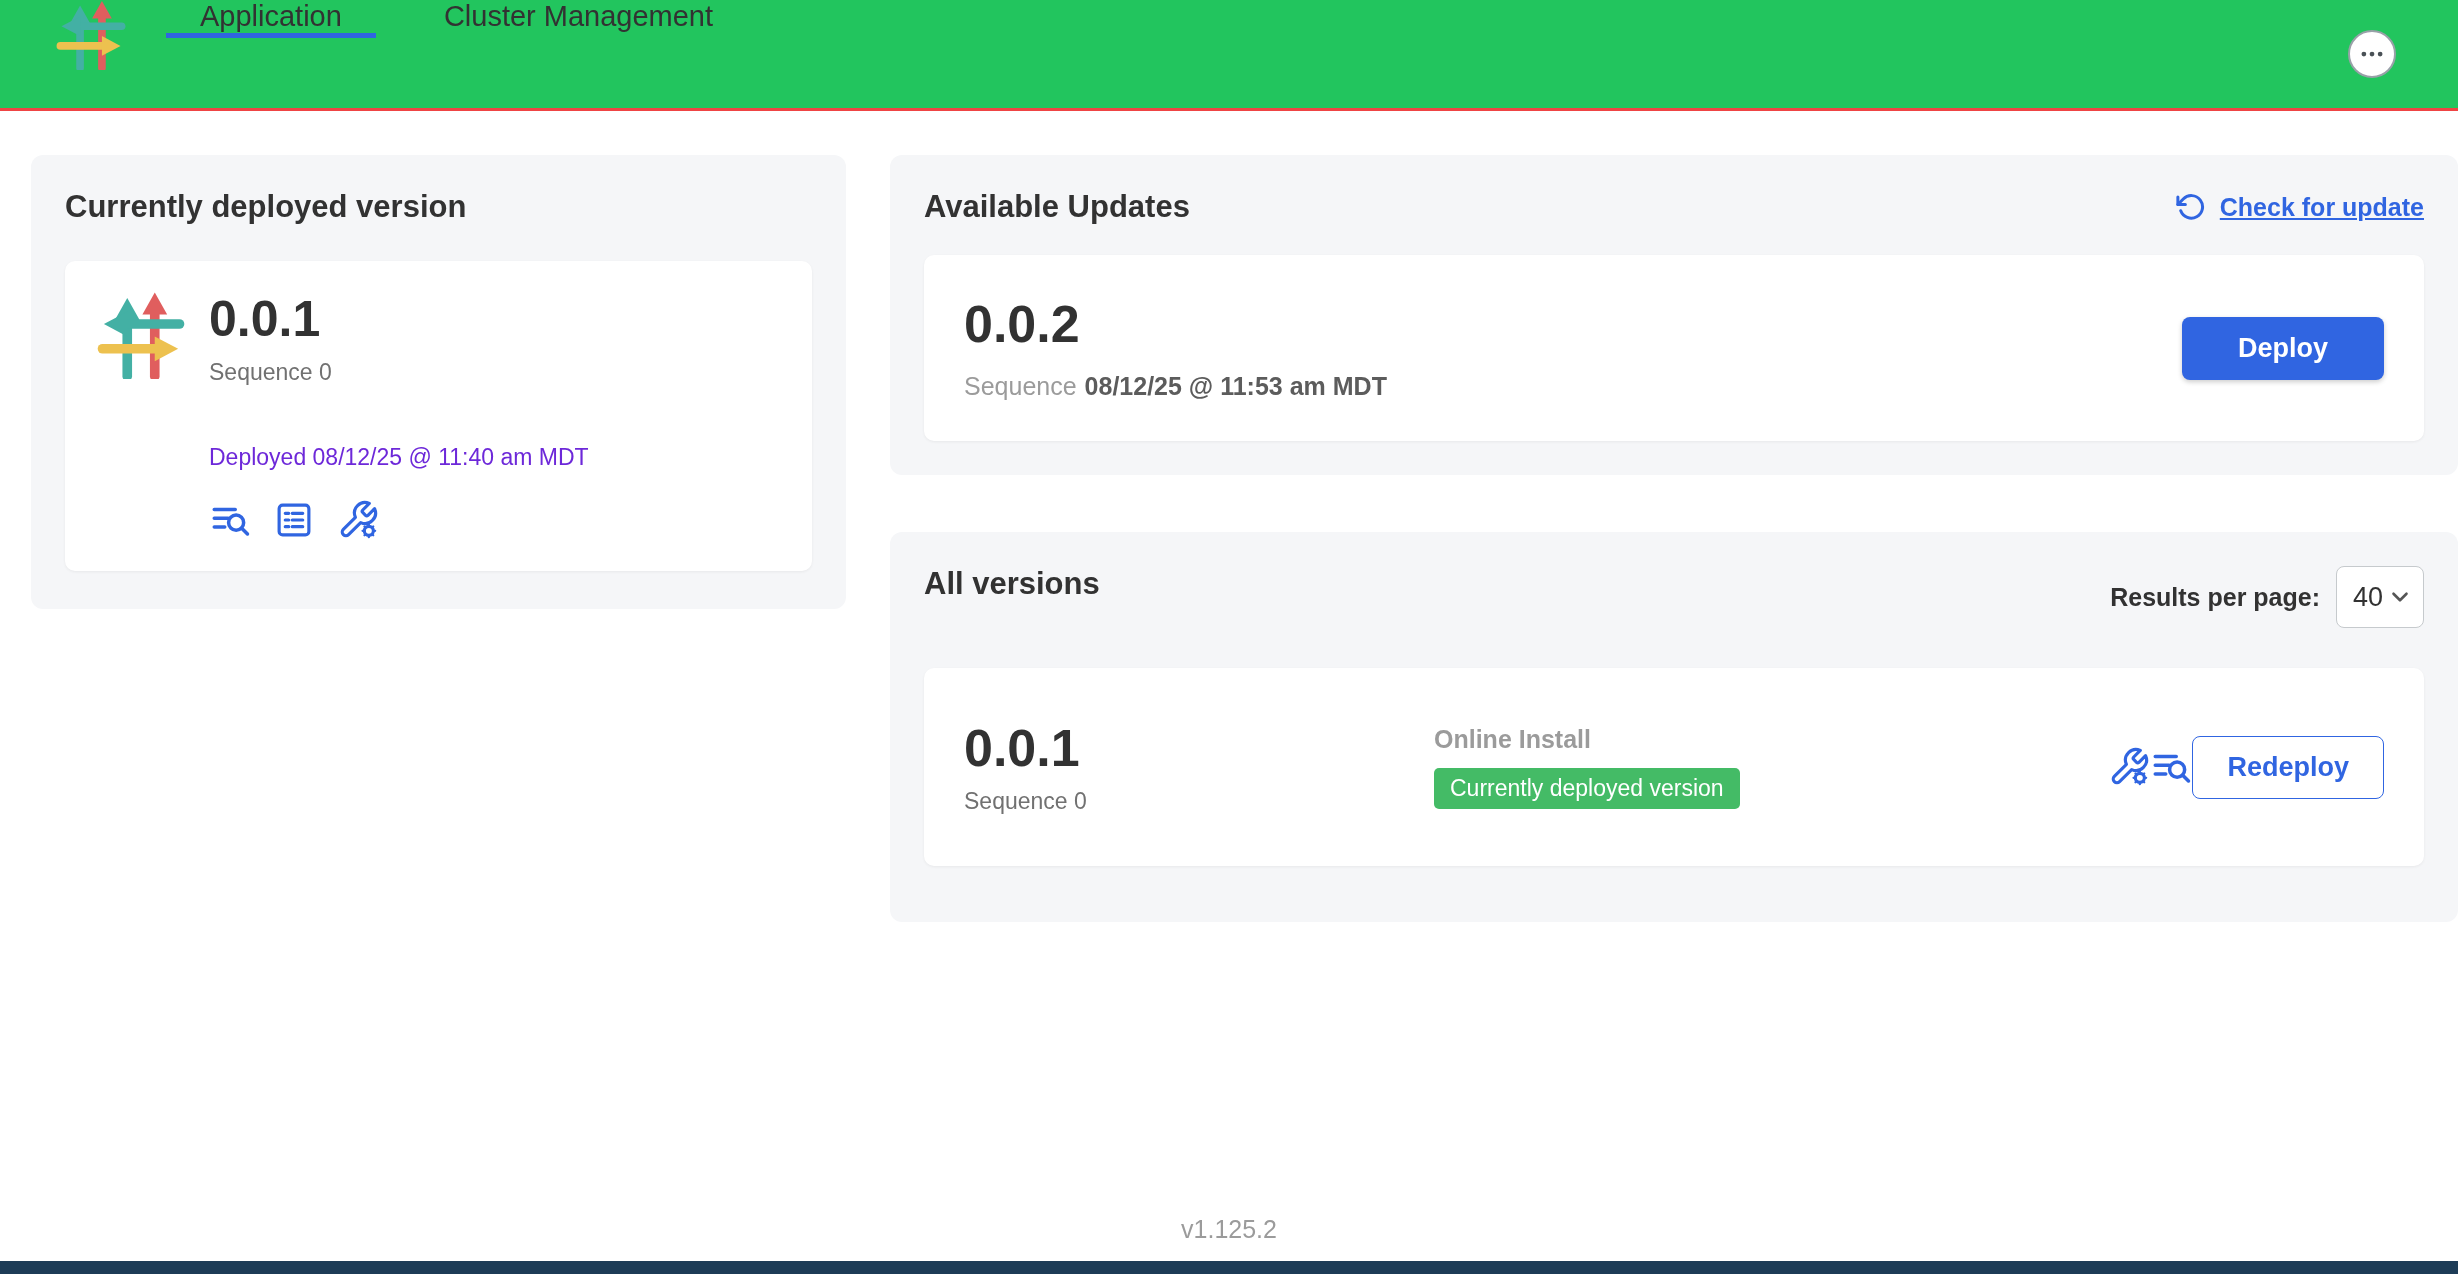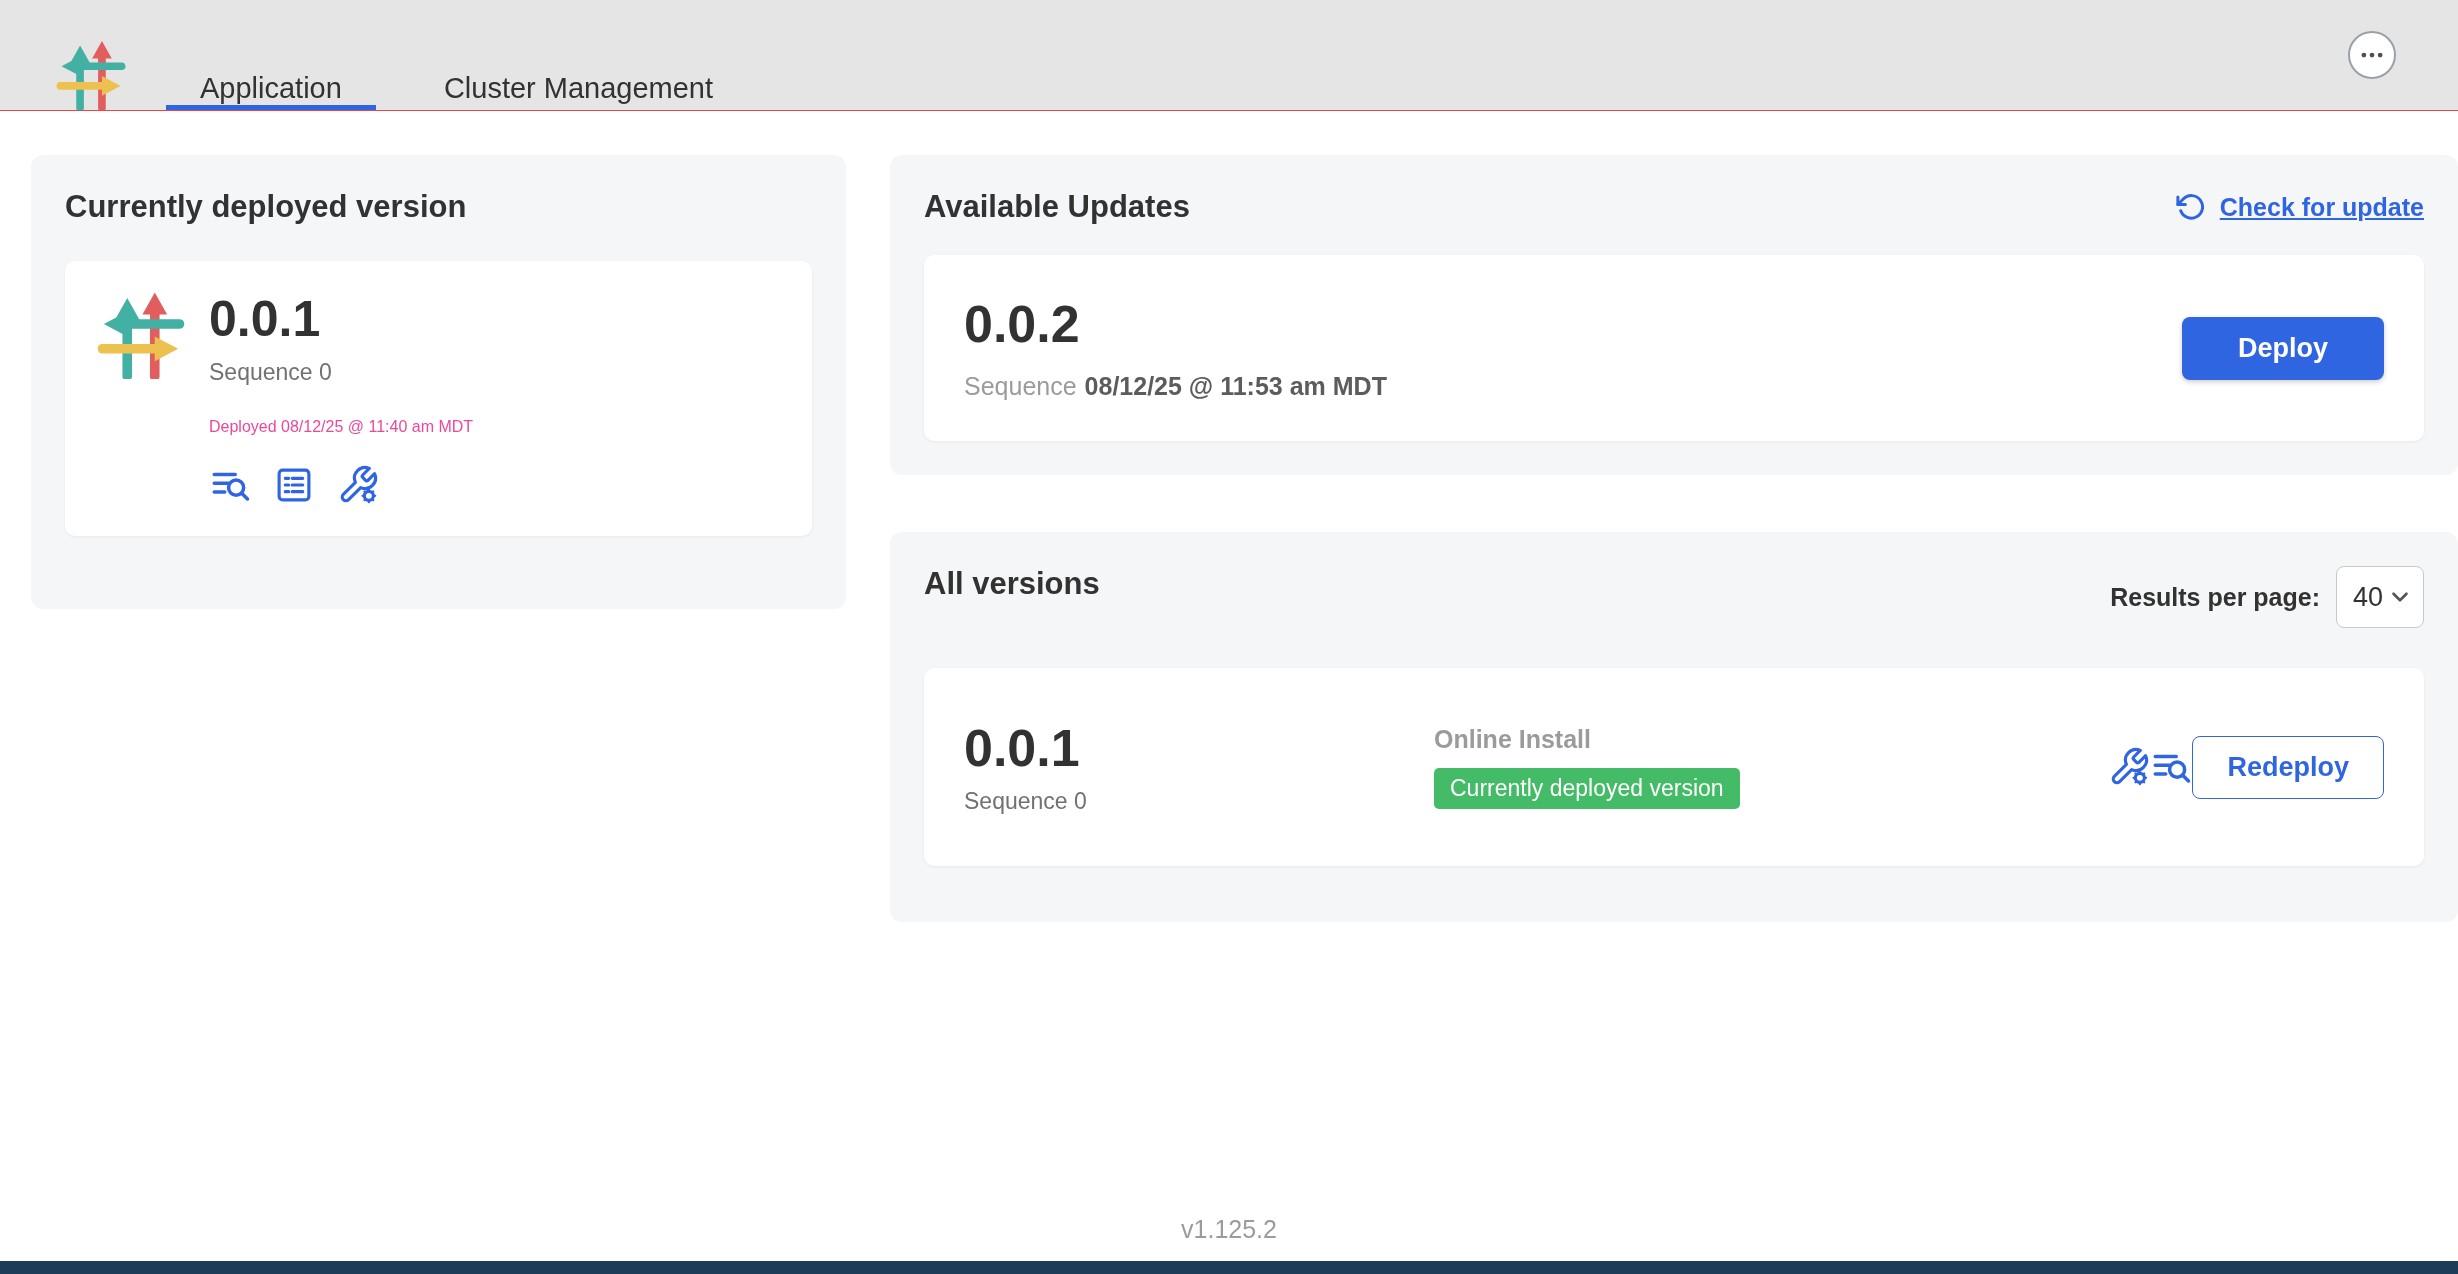--- a/index.html
+++ b/index.html
@@ -8,21 +8,21 @@
     --card-bg:#f5f6f8;
     --bar:#1d3c57;
     --muted:#9b9b9b;
     --text:#323232;
   }
   *{box-sizing:border-box}
   body{margin:0;background:#fff;font-family:"Liberation Sans",sans-serif;color:var(--text)}
   .page{width:2458px;height:1274px;position:relative;background:#fff;overflow:hidden}
 
   
-  .topnav{display:flex;align-items:flex-end;height:111px;background:#e5e5e5;border-bottom:1px solid #ef4444}
+  .topnav{display:flex;align-items:flex-start;height:111px;background:#22c55e;border-bottom:3px solid #ef4444}
   .logo-wrap{display:flex;align-items:center;margin-left:56px;margin-right:40px}
   .logo-wrap svg{width:70px;height:70px}
   .toptabs{display:flex;gap:34px}
   .toptab{display:flex;align-items:center;padding:0 34px;font-size:29px;color:var(--text);
           border-bottom:5px solid transparent;cursor:pointer;white-space:nowrap}
   .toptab.active{border-bottom-color:var(--accent)}
   .topnav .spacer{flex:1}
   .ellipsis-btn{align-self:center;margin-right:62px;width:48px;height:48px;border-radius:50%;
      border:2px solid #99a1a8;background:#fff;color:#4a5156;display:flex;align-items:center;
      justify-content:center;cursor:pointer;padding:0}
@@ -40,21 +40,21 @@
   .card{background:var(--card-bg);border-radius:12px;padding:34px}
   .card-title{font-size:31px;font-weight:700;margin:0;line-height:36px;color:var(--text)}
   .white-card{background:#fff;border-radius:10px;box-shadow:0 1px 3px rgba(0,0,0,.06)}
 
   
   .left-card{width:815px;min-height:454px;flex:none}
   .deployed-inner{margin-top:36px;padding:30px 32px;display:flex;gap:24px}
   .app-icon-sm{width:88px;height:88px;flex:none}
   .version-lg{font-size:50px;font-weight:700;line-height:56px;color:var(--text)}
   .seq{font-size:23px;color:#717171;margin-top:12px}
-  .deployed-at{font-size:16px;color:#ec4899;margin-top:32px}
+  .deployed-at{font-size:23px;color:#6d28d9;margin-top:58px}
   .icon-row{display:flex;gap:22px;margin-top:28px;color:var(--accent)}
   .icon-btn{width:42px;height:42px;background:none;border:none;padding:0;color:var(--accent);cursor:pointer}
   .icon-btn svg{width:100%;height:100%}
 
   
   .right-col{flex:1;min-width:0}
   .card-head{display:flex;justify-content:space-between}
   .check-link{display:flex;align-items:center;gap:14px;color:var(--accent);font-size:25px;
               font-weight:600;text-decoration:underline;cursor:pointer}
   .check-link svg{width:30px;height:30px}

